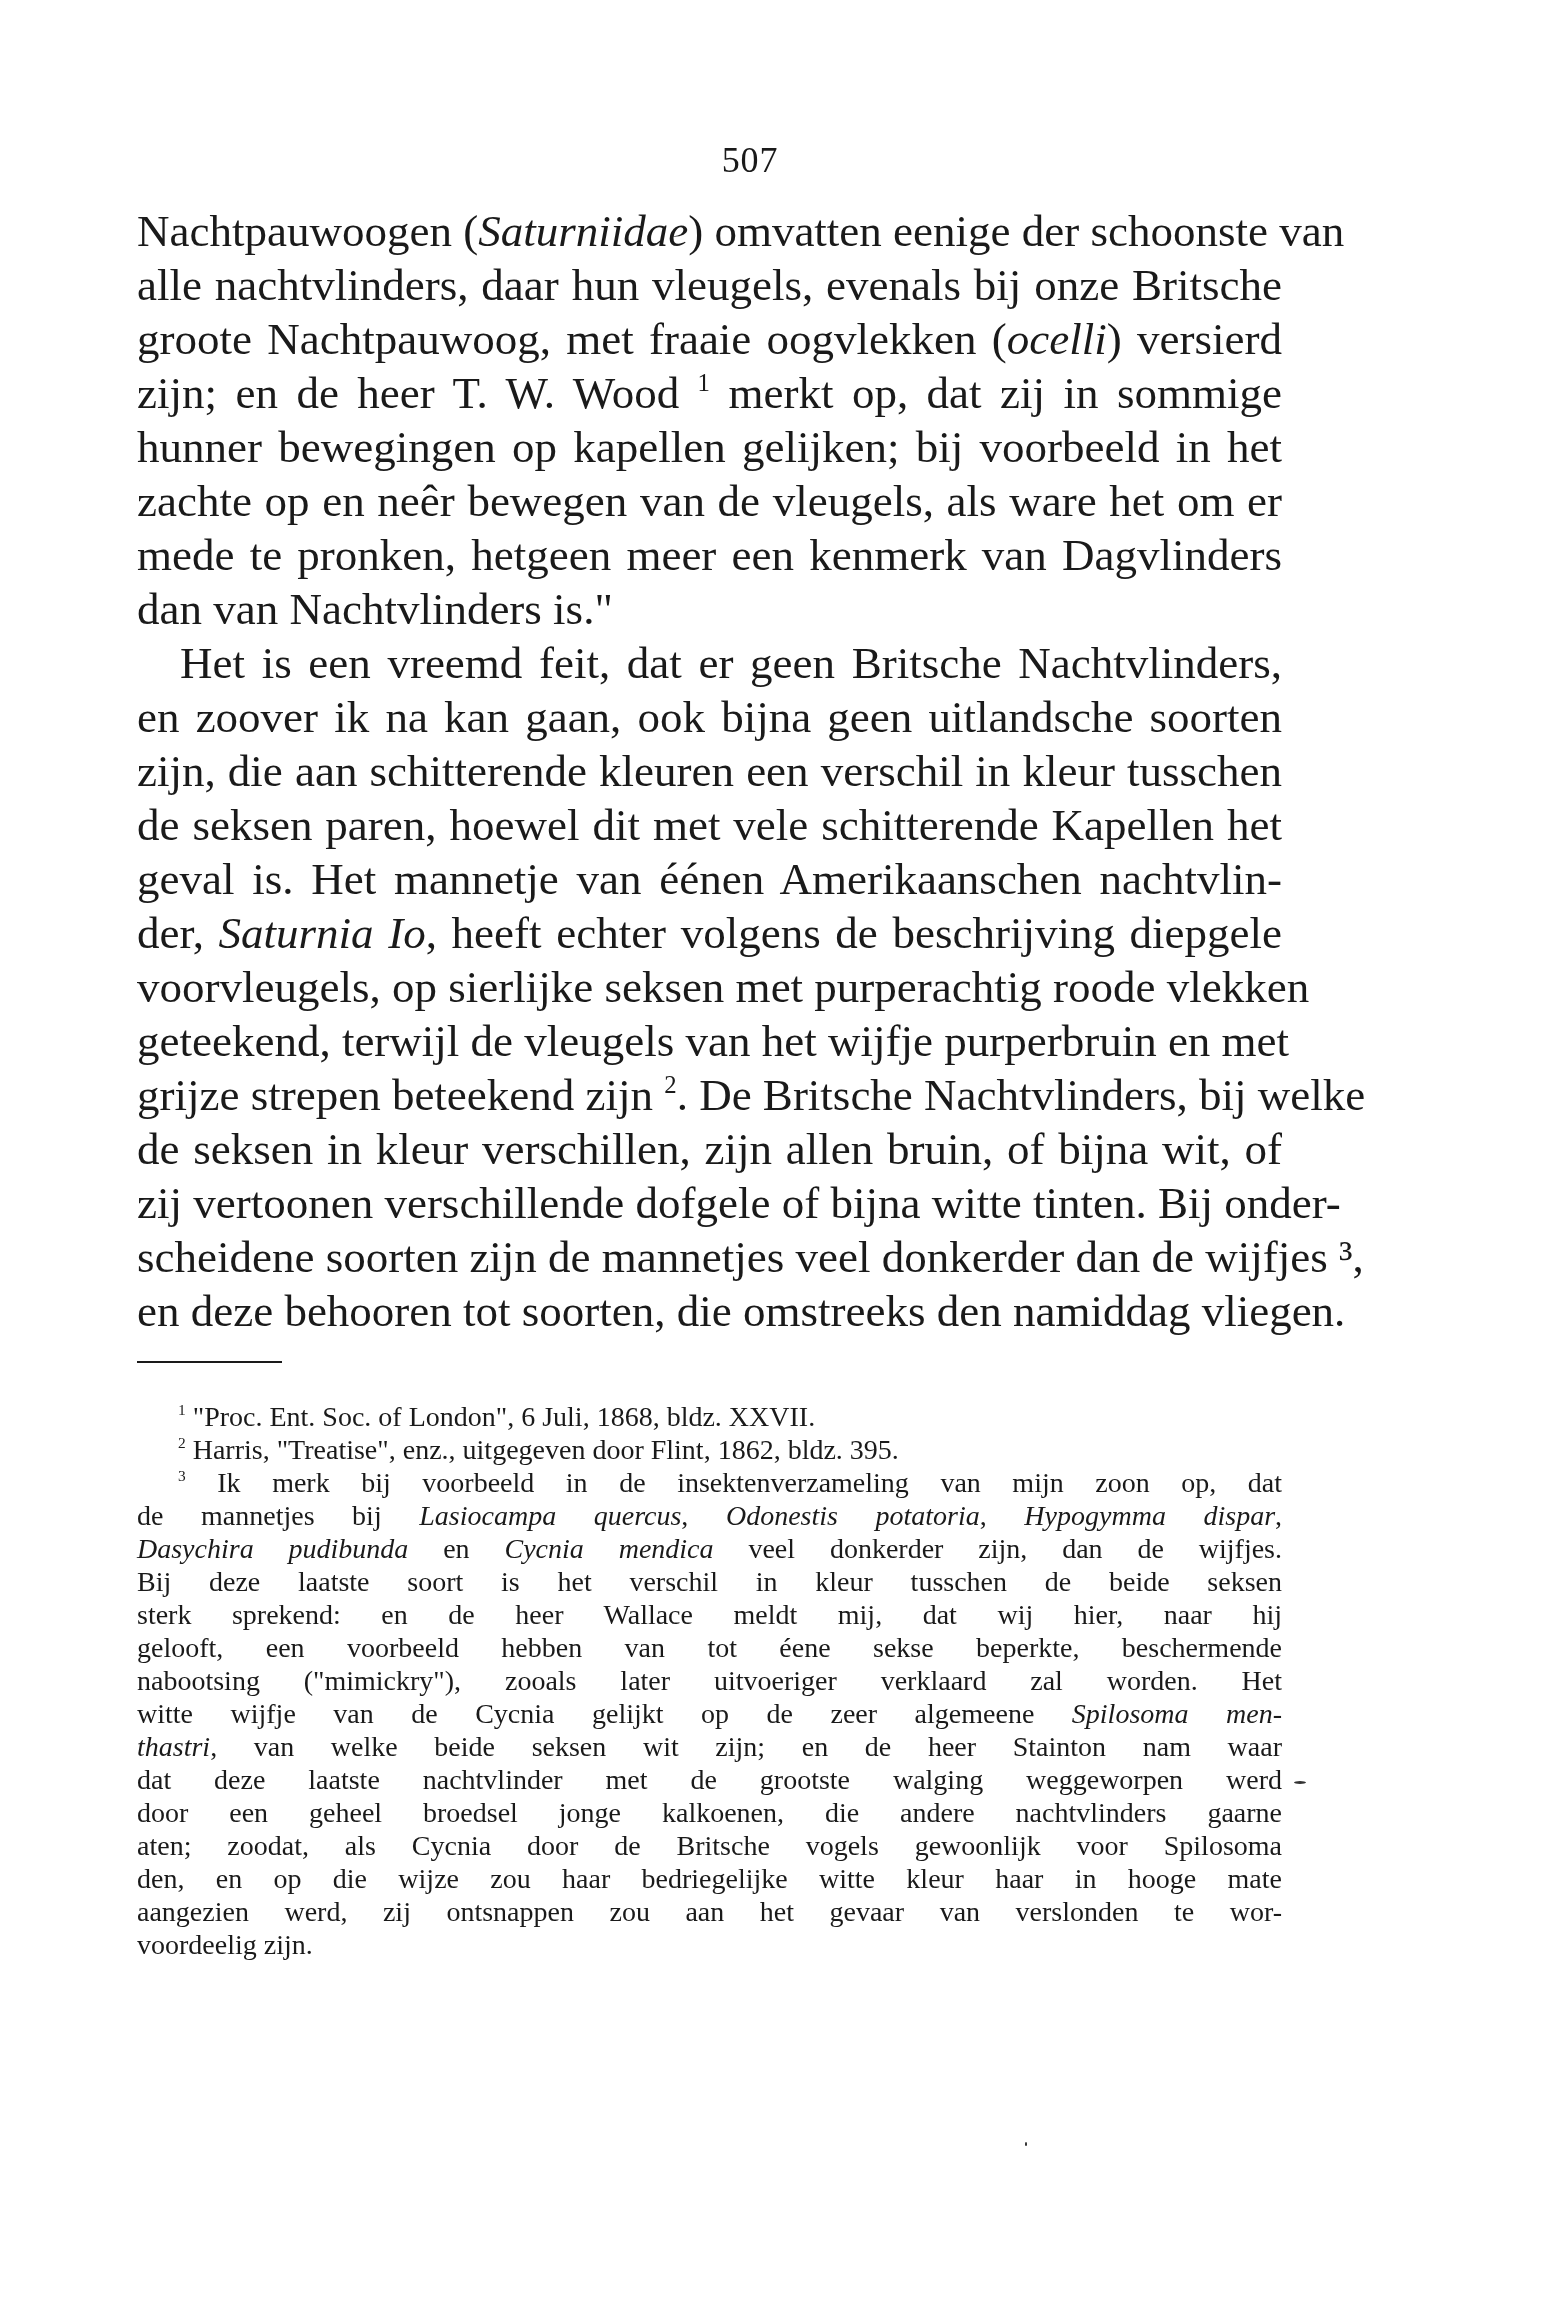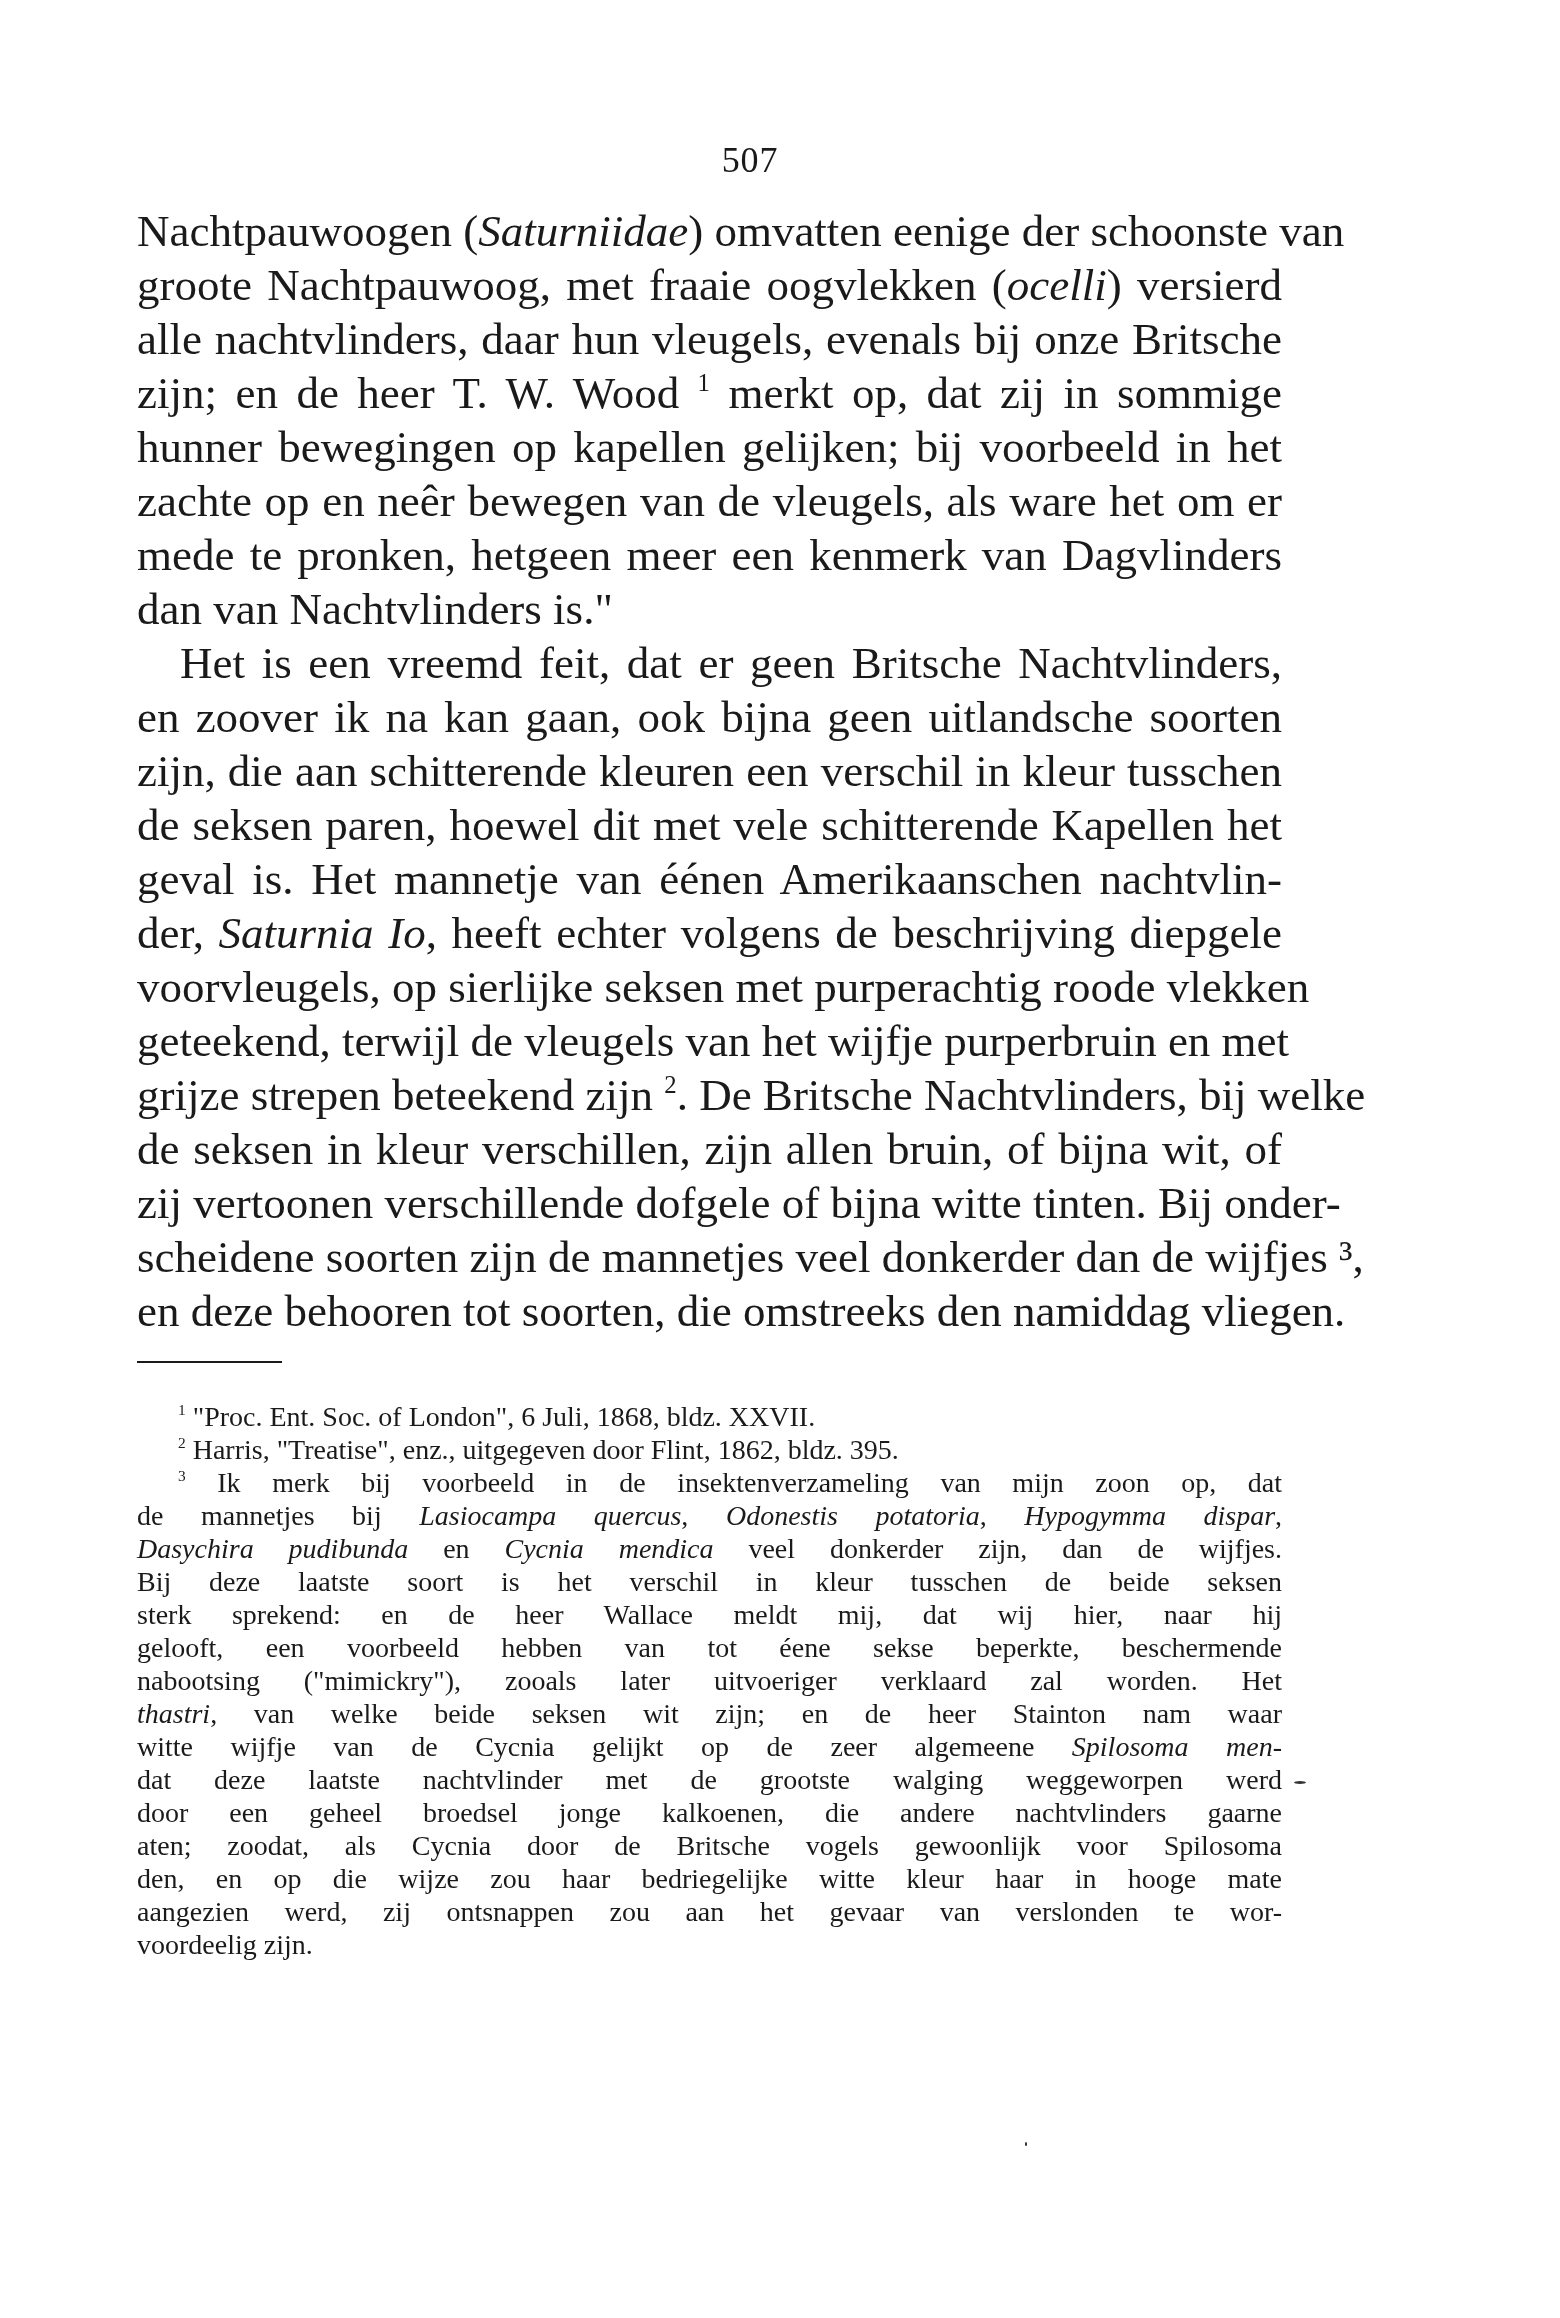--- a/index.html
+++ b/index.html
@@ -23,22 +23,22 @@
   b.it { font-style: italic; font-weight: normal; }
   .speck { position: absolute; background: #333; border-radius: 50%; }
 </style>
 </head>
 <body>
 
 <div class="page-number">507</div>
 
 <div class="body-text">
   <span class="line"><span>Nachtpauwoogen (</span><i>Saturniidae</i><span>) omvatten eenige der schoonste van</span></span>
+  <span class="line">alle nachtvlinders, daar hun vleugels, evenals bij onze Britsche</span>
   <span class="line"><span>groote Nachtpauwoog, met fraaie oogvlekken (</span><i>ocelli</i><span>) versierd</span></span>
-  <span class="line">alle nachtvlinders, daar hun vleugels, evenals bij onze Britsche</span>
   <span class="line"><span>zijn; en de heer T. W. Wood </span><sup>1</sup><span> merkt op, dat zij in sommige</span></span>
   <span class="line">hunner bewegingen op kapellen gelijken; bij voorbeeld in het</span>
   <span class="line">zachte op en neêr bewegen van de vleugels, als ware het om er</span>
   <span class="line">mede te pronken, hetgeen meer een kenmerk van Dagvlinders</span>
   <span class="line last">dan van Nachtvlinders is."</span>
   <span class="line indent">Het is een vreemd feit, dat er geen Britsche Nachtvlinders,</span>
   <span class="line">en zoover ik na kan gaan, ook bijna geen uitlandsche soorten</span>
   <span class="line">zijn, die aan schitterende kleuren een verschil in kleur tusschen</span>
   <span class="line">de seksen paren, hoewel dit met vele schitterende Kapellen het</span>
   <span class="line">geval is. Het mannetje van éénen Amerikaanschen nachtvlin-</span>
@@ -57,22 +57,22 @@
 <div class="notes">
   <span class="line last indent"><sup>1</sup><span> "Proc. Ent. Soc. of London", 6 Juli, 1868, bldz. XXVII.</span></span>
   <span class="line last indent"><sup>2</sup><span> Harris, "Treatise", enz., uitgegeven door Flint, 1862, bldz. 395.</span></span>
   <span class="line indent"><sup>3</sup><span> Ik merk bij voorbeeld in de insektenverzameling van mijn zoon op, dat</span></span>
   <span class="line"><span>de mannetjes bij </span><b class="it">Lasiocampa quercus</b>, <b class="it">Odonestis potatoria</b>, <b class="it">Hypogymma dispar</b><span>,</span></span>
   <span class="line"><b class="it">Dasychira pudibunda</b><span> en </span><b class="it">Cycnia mendica</b><span> veel donkerder zijn, dan de wijfjes.</span></span>
   <span class="line">Bij deze laatste soort is het verschil in kleur tusschen de beide seksen</span>
   <span class="line">sterk sprekend: en de heer Wallace meldt mij, dat wij hier, naar hij</span>
   <span class="line">gelooft, een voorbeeld hebben van tot éene sekse beperkte, beschermende</span>
   <span class="line">nabootsing ("mimickry"), zooals later uitvoeriger verklaard zal worden. Het</span>
+  <span class="line"><span>witte wijfje van de Cycnia gelijkt op de zeer algemeene </span><b class="it">Spilosoma men-</b><span></span></span>
   <span class="line"><b class="it">thastri</b><span>, van welke beide seksen wit zijn; en de heer Stainton nam waar</span></span>
-  <span class="line"><span>witte wijfje van de Cycnia gelijkt op de zeer algemeene </span><b class="it">Spilosoma men-</b><span></span></span>
   <span class="line">dat deze laatste nachtvlinder met de grootste walging weggeworpen werd</span>
   <span class="line">door een geheel broedsel jonge kalkoenen, die andere nachtvlinders gaarne</span>
   <span class="line">aten; zoodat, als Cycnia door de Britsche vogels gewoonlijk voor Spilosoma</span>
   <span class="line">den, en op die wijze zou haar bedriegelijke witte kleur haar in hooge mate</span>
   <span class="line">aangezien werd, zij ontsnappen zou aan het gevaar van verslonden te wor-</span>
   <span class="line last">voordeelig zijn.</span>
 </div>
 
 <div class="speck" style="left:1294px;top:1781px;width:12px;height:2.8px;"></div>
 <div class="speck" style="left:1025px;top:2142px;width:1.9px;height:3.7px;"></div>

